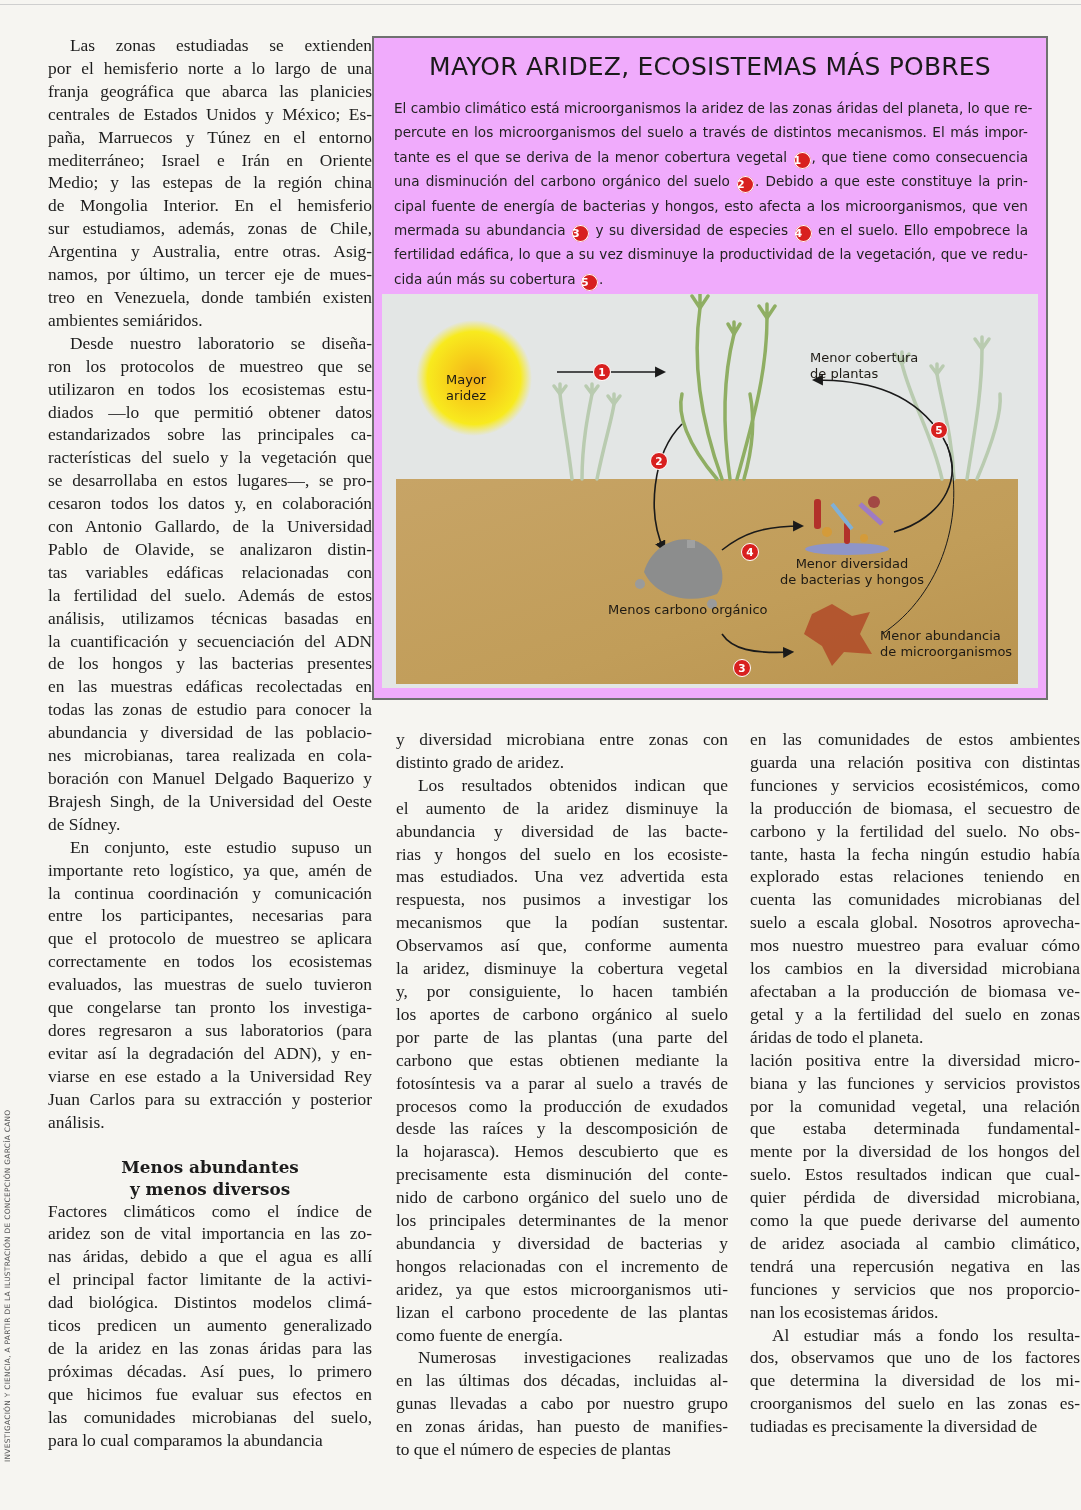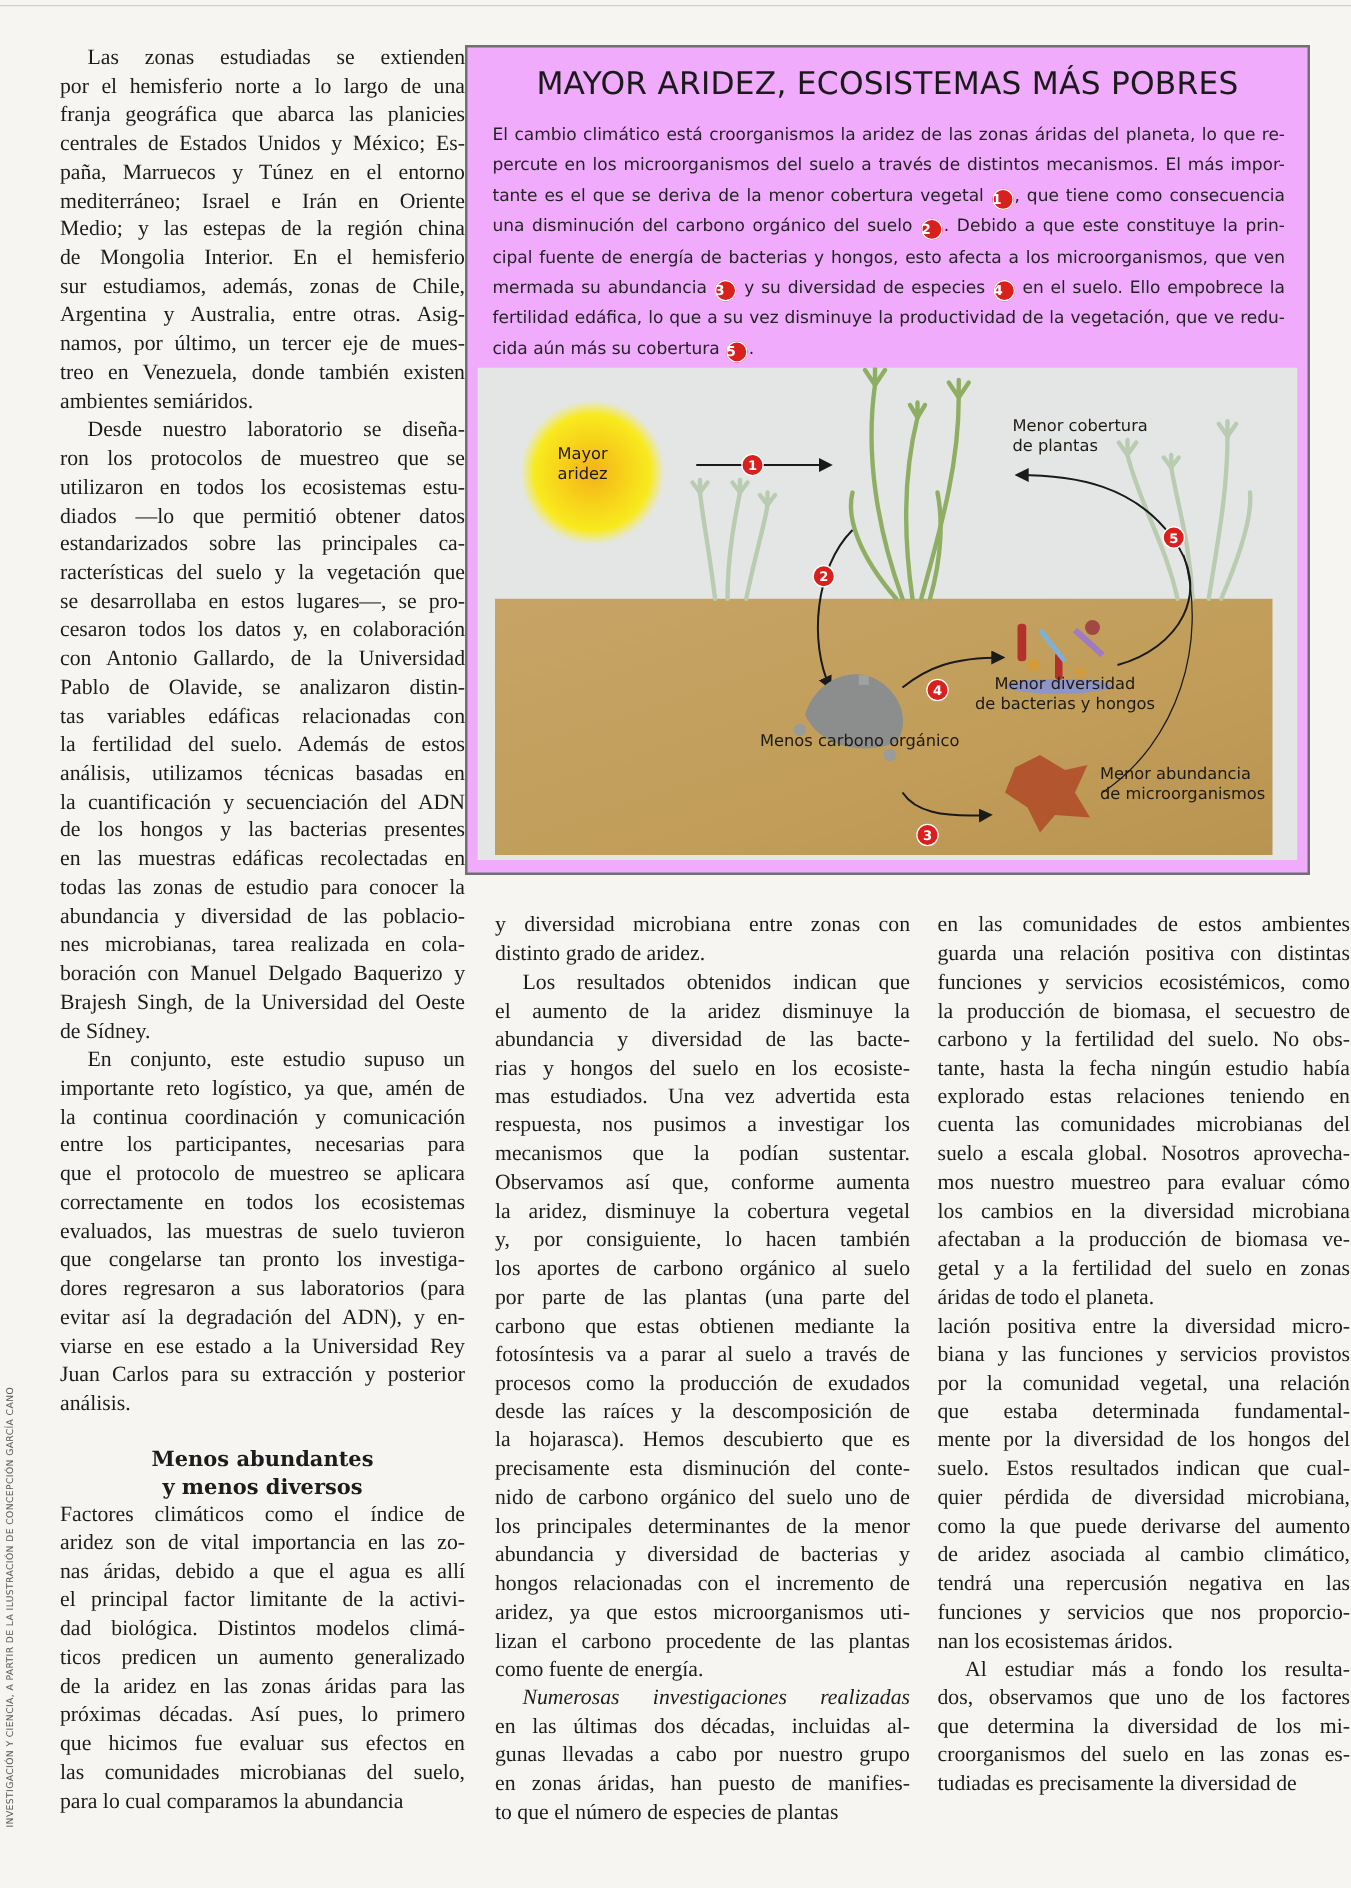--- a/index.html
+++ b/index.html
@@ -55,21 +55,21 @@
   .badge {
     display: inline-block; width: 17px; height: 17px; border-radius: 50%;
     background: #d8201f; color: #fff; font-weight: bold;
     font-family: "DejaVu Sans", sans-serif; font-size: 11px; line-height: 17px;
     text-align: center; vertical-align: -2px; margin: 0 1px;
     box-shadow: 0 0 0 1px #fff inset;
   }
   #diagram { position: absolute; left: 8px; top: 256px; width: 656px; height: 394px; }
   .dlabel {
     position: absolute; font-family: "DejaVu Sans", "Liberation Sans", sans-serif;
-    font-size: 13px; line-height: 16px; color: #1e1a14; text-align: center; white-space: nowrap;
+    font-size: 13px; line-height: 16px; color: #1e1a14; text-align: center; white-space: nowrap; margin-top: 16px;
   }
   #credit {
     position: absolute; left: 3px; top: 1462px;
     transform-origin: 0 0; transform: rotate(-90deg);
     font-family: "DejaVu Sans", sans-serif; font-size: 7.4px; letter-spacing: 0.3px;
     color: #555; white-space: nowrap;
   }
   #topline { position: absolute; left: 0; right: 0; top: 4px; height: 1px; background: #cfcfcf; }
 </style>
 </head>
@@ -149,21 +149,21 @@
       <span class="line">próximas décadas. Así pues, lo primero</span>
       <span class="line">que hicimos fue evaluar sus efectos en</span>
       <span class="line">las comunidades microbianas del suelo,</span>
       <span class="line last">para lo cual comparamos la abundancia</span>
     </p>
 </div>
 
 <div id="infobox">
   <div id="infobox-title">MAYOR ARIDEZ, ECOSISTEMAS MÁS POBRES</div>
   <div id="infobox-text">
-      <span class="line"><span>El cambio climático está croorganismos la aridez de las zonas áridas del planeta, lo que re-</span></span>
+      <span class="line"><span>El cambio climático está microorganismos la aridez de las zonas áridas del planeta, lo que re-</span></span>
       <span class="line"><span>percute en los microorganismos del suelo a través de distintos mecanismos. El más impor-</span></span>
       <span class="line"><span>tante es el que se deriva de la menor cobertura vegetal </span><span class="badge">1</span><span>, que tiene como consecuencia</span></span>
       <span class="line"><span>una disminución del carbono orgánico del suelo </span><span class="badge">2</span><span>. Debido a que este constituye la prin-</span></span>
       <span class="line"><span>cipal fuente de energía de bacterias y hongos, esto afecta a los microorganismos, que ven</span></span>
       <span class="line"><span>mermada su abundancia </span><span class="badge">3</span><span> y su diversidad de especies </span><span class="badge">4</span><span> en el suelo. Ello empobrece la</span></span>
       <span class="line"><span>fertilidad edáfica, lo que a su vez disminuye la productividad de la vegetación, que ve redu-</span></span>
       <span class="line last"><span>cida aún más su cobertura </span><span class="badge">5</span><span>.</span></span>
     </div>
 
   <div id="diagram">
@@ -322,21 +322,21 @@
       <span class="line">precisamente esta disminución del conte-</span>
       <span class="line">nido de carbono orgánico del suelo uno de</span>
       <span class="line">los principales determinantes de la menor</span>
       <span class="line">abundancia y diversidad de bacterias y</span>
       <span class="line">hongos relacionadas con el incremento de</span>
       <span class="line">aridez, ya que estos microorganismos uti-</span>
       <span class="line">lizan el carbono procedente de las plantas</span>
       <span class="line last">como fuente de energía.</span>
     </p>
   <p class="indent" style="text-indent: 0px;">
-      <span class="line" style="padding-left: 22px; font-style: italic;">Numerosas investigaciones realizadas</span>
+      <span class="line" style="padding-left: 22px;">Numerosas investigaciones realizadas</span>
       <span class="line">en las últimas dos décadas, incluidas al-</span>
       <span class="line">gunas llevadas a cabo por nuestro grupo</span>
       <span class="line">en zonas áridas, han puesto de manifies-</span>
       <span class="line last">to que el número de especies de plantas</span>
     </p>
 </div>
 
 <div id="col-right" class="col">
   <p class="noindent" style="text-indent: 0px;">
       <span class="line">en las comunidades de estos ambientes</span>

